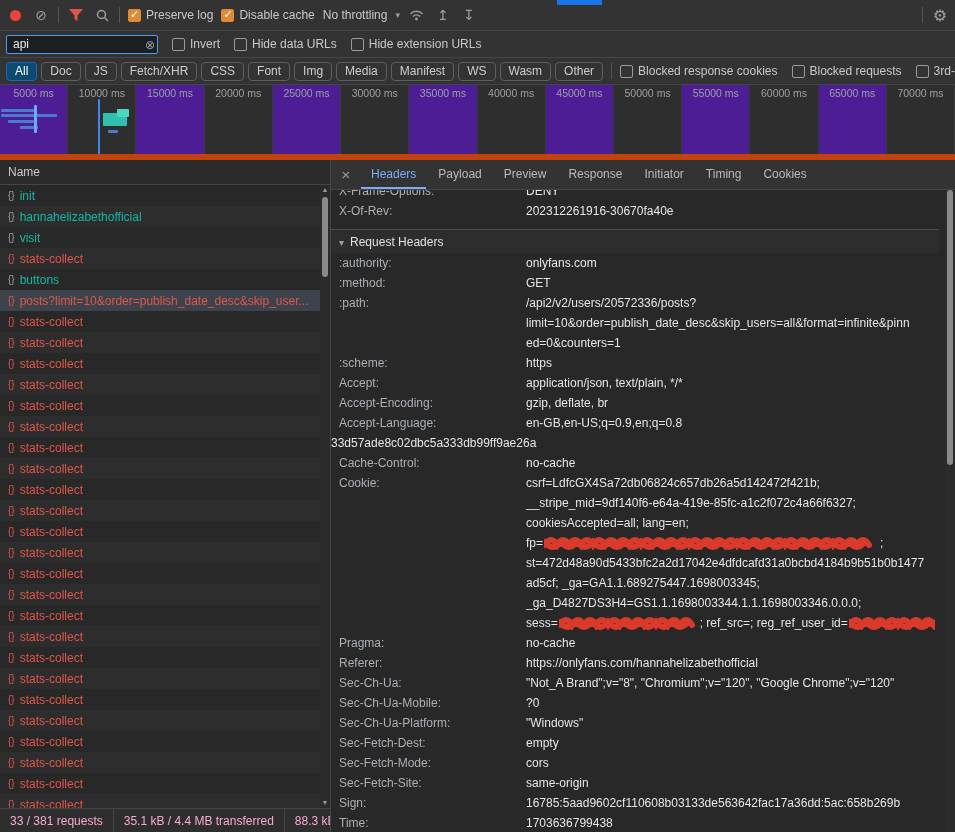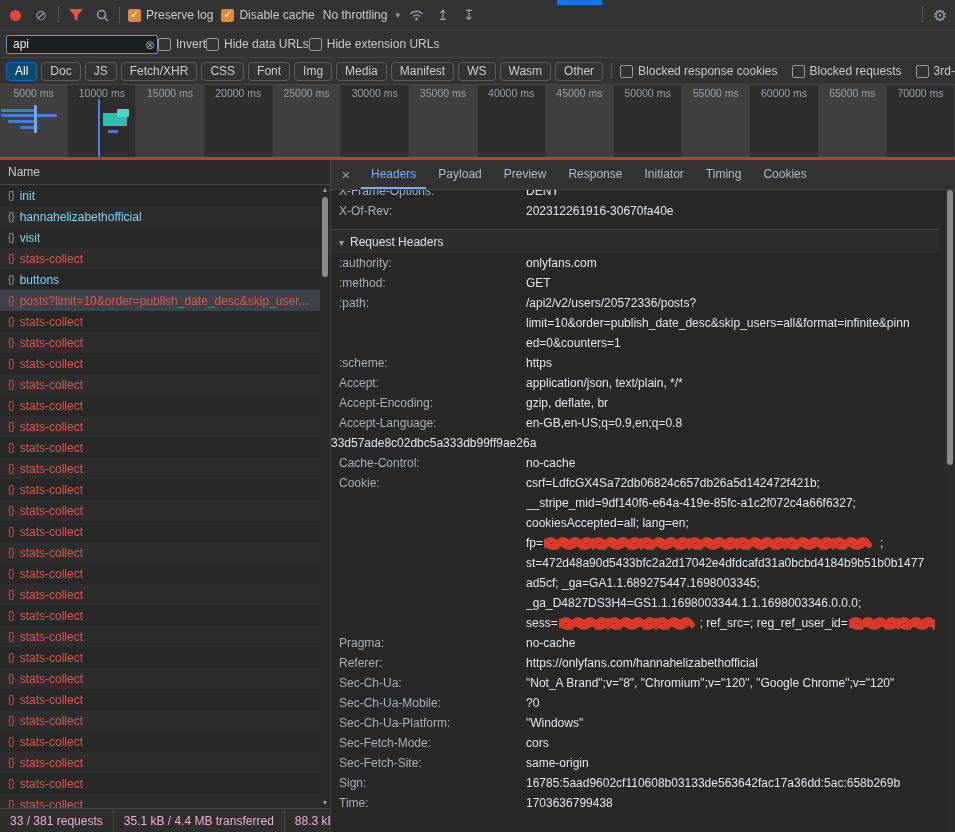--- a/index.html
+++ b/index.html
@@ -3,57 +3,57 @@
 <meta charset="utf-8">
 <style>
   *{box-sizing:border-box;margin:0;padding:0}
   html,body{width:955px;height:832px;overflow:hidden}
   body{background:#282828;font-family:"Liberation Sans","DejaVu Sans",sans-serif;font-size:12px;color:#c7c7c7}
   .devtools{position:relative;width:955px;height:832px;display:flex;flex-direction:column;background:#282828}
 
   
   .trow{display:flex;align-items:center;background:#333;border-bottom:1px solid #454545;flex:none;padding:0 6px;gap:8px}
   .trow1{height:31px}
-  .trow2{height:27px;gap:0}
+  .trow2{height:27px;gap:14px}
   .trow3{height:27px;gap:8px}
   .sep{width:1px;height:16px;background:#555;flex:none}
   .iconbtn{display:inline-flex;align-items:center;justify-content:center;min-width:18px;height:18px;flex:none;color:#9aa0a6;font-size:14px;cursor:pointer}
   .record-dot{width:11px;height:11px;border-radius:50%;background:#ee4437}
   .cb{width:13px;height:13px;border:1px solid #9a9a9a;border-radius:2px;flex:none;position:relative;background:transparent;display:inline-block}
   .cb.checked{background:#de8b37;border-color:#de8b37}
   .cb.checked::after{content:"✓";position:absolute;left:1px;top:-2px;color:#fff;font-size:11px;font-weight:bold}
   .cb-label{display:inline-flex;align-items:center;gap:5px;color:#c9c9c9;white-space:nowrap;cursor:pointer}
   .throttle{display:inline-flex;align-items:center;gap:8px;color:#c9c9c9;cursor:pointer}
   .caret{font-size:9px;color:#9aa0a6}
   .filter-input-wrap{position:relative;flex:none}
   .filter-input{width:152px;height:19px;background:#1d1e20;border:1px solid #4a9df8;border-radius:2px;color:#e8eaed;font:12px "Liberation Sans","DejaVu Sans",sans-serif;padding:0 18px 0 6px;outline:none}
   .input-clear{position:absolute;right:3px;top:3px;color:#9aa0a6;font-size:12px;cursor:pointer}
   .chips{display:flex;gap:4px;align-items:center}
   .chip{height:19px;display:inline-flex;align-items:center;padding:0 8px;border-radius:4px;border:1px solid #5e5e5e;color:#cdcdcd;white-space:nowrap;cursor:pointer}
   .chip.sel{background:#0c4a6e;border-color:#1a66c7;color:#fff}
   .optgroup{display:flex;gap:14px;align-items:center}
 
   
-  .overview{position:relative;height:75px;background:#404040;border-bottom:3px solid #c2410c;flex:none;overflow:hidden}
+  .overview{position:relative;height:75px;background:#4c1d95;border-bottom:6px solid #c2410c;flex:none;overflow:hidden}
   .ovcells{display:flex;height:100%}
   .ovcell{flex:1;border-right:1px solid #3a3a3a;padding-top:1px;text-align:center}
   .ovcell:nth-child(even){background:#2e2e2e}
   .tick{color:#9aa0a6;font-size:10.5px;white-space:nowrap}
   .ovbars{position:absolute;left:0;top:0;right:0;bottom:0}
   .ovbar{position:absolute;border-radius:1px}
 
   
   .main{flex:1;display:flex;min-height:0}
   .left{width:330px;flex:none;display:flex;flex-direction:column;position:relative;background:#282828}
   .name-header{height:25px;line-height:24px;padding-left:8px;border-bottom:1px solid #454545;color:#c9c9c9;background:#2b2b2b;flex:none}
   .rows{flex:1;overflow:hidden;padding-right:10px;min-height:0}
   .req-row{height:21px;display:flex;align-items:center;gap:5px;padding-left:8px;white-space:nowrap;overflow:hidden;cursor:pointer}
   .req-row:nth-child(even){background:#2d2d2d}
   .req-row .ric{font-size:10px;color:#9aa0a6;flex:none}
-  .req-row .rlabel{overflow:hidden;text-overflow:ellipsis;white-space:nowrap;color:#7dd3fc}
+  .req-row .rlabel{overflow:hidden;text-overflow:ellipsis;white-space:nowrap;color:#14b8a6}
   .req-row.error .ric,.req-row.error .rlabel{color:#e0564a}
   .req-row.selected{background:#3d434d}
   .left-sb{position:absolute;right:0;top:25px;bottom:24px;width:10px;background:#2b2b2b;display:flex;flex-direction:column;align-items:center}
   .sb-arrow{color:#9a9a9a;font-size:7px;height:10px;line-height:10px;flex:none}
   .left-sb .sb-thumb{width:6px;height:80px;border-radius:3px;background:#8a8a8a;margin-top:2px;flex:none}
   .left-sb .spacer{flex:1}
   .status-bar{height:24px;flex:none;border-top:1px solid #454545;background:#2e2e2e;display:flex;align-items:flex-start;color:#f9a8d4}
   .status-item{padding:0 10px;border-right:1px solid #454545;height:100%;display:flex;align-items:center;white-space:nowrap}
 
   
@@ -465,20 +465,26 @@
                 <span class="vline"><span>?0</span></span>
               </span>
             </div>
             <div class="hdr-row">
               <span class="hdr-name">Sec-Ch-Ua-Platform:</span>
               <span class="hdr-val">
                 <span class="vline"><span>"Windows"</span></span>
               </span>
             </div>
             <div class="hdr-row">
+              <span class="hdr-name">Sec-Fetch-Dest:</span>
+              <span class="hdr-val">
+                <span class="vline"><span>empty</span></span>
+              </span>
+            </div>
+            <div class="hdr-row">
               <span class="hdr-name">Sec-Fetch-Mode:</span>
               <span class="hdr-val">
                 <span class="vline"><span>cors</span></span>
               </span>
             </div>
             <div class="hdr-row">
               <span class="hdr-name">Sec-Fetch-Site:</span>
               <span class="hdr-val">
                 <span class="vline"><span>same-origin</span></span>
               </span>

